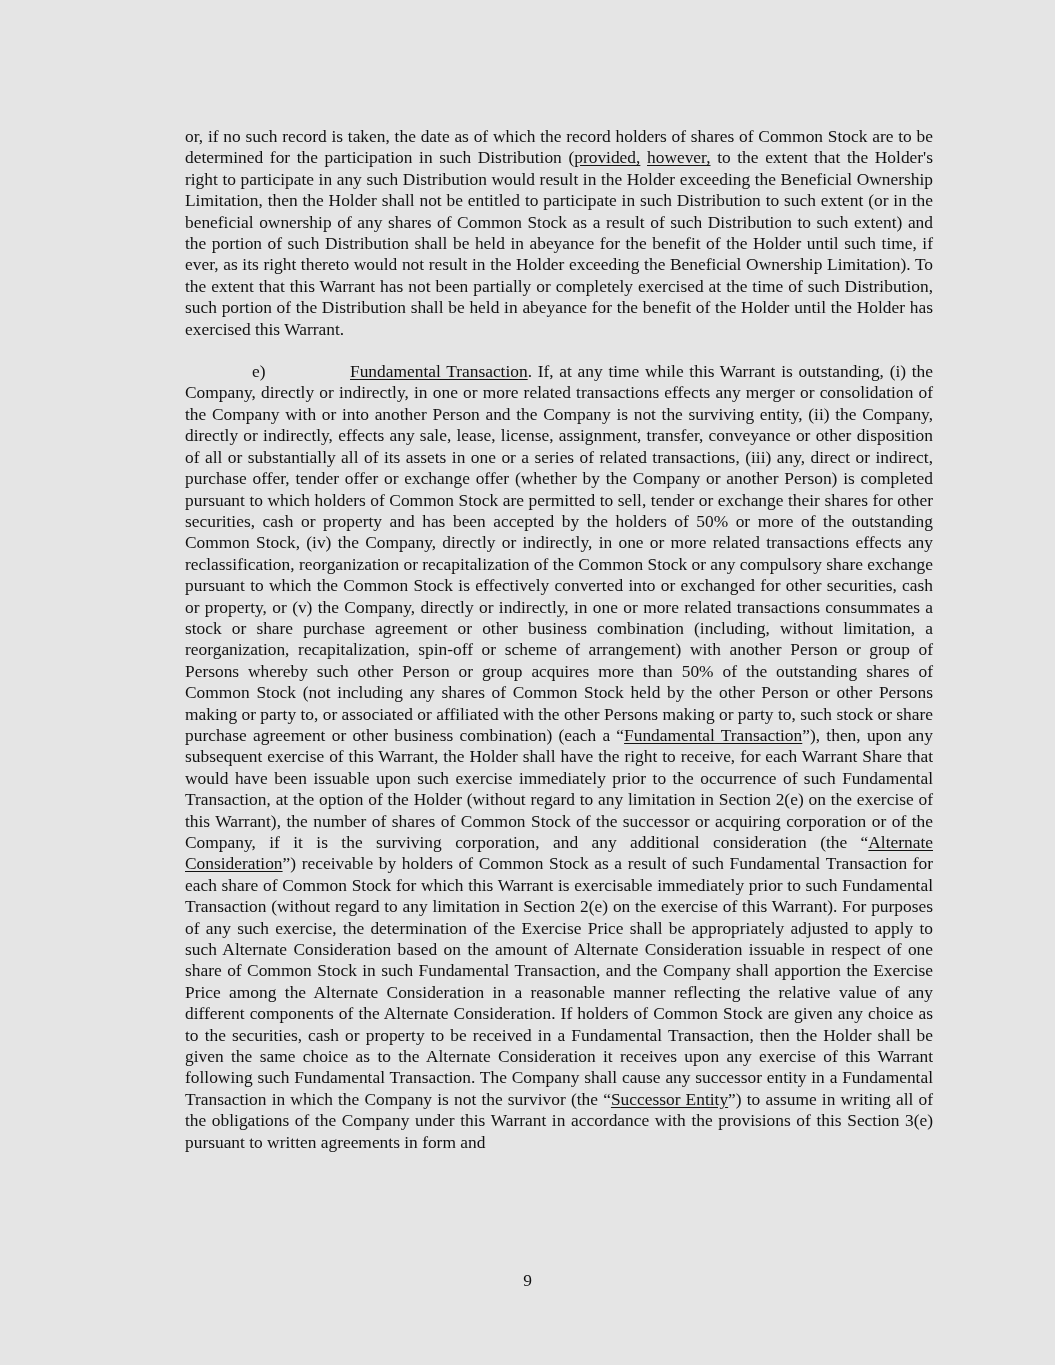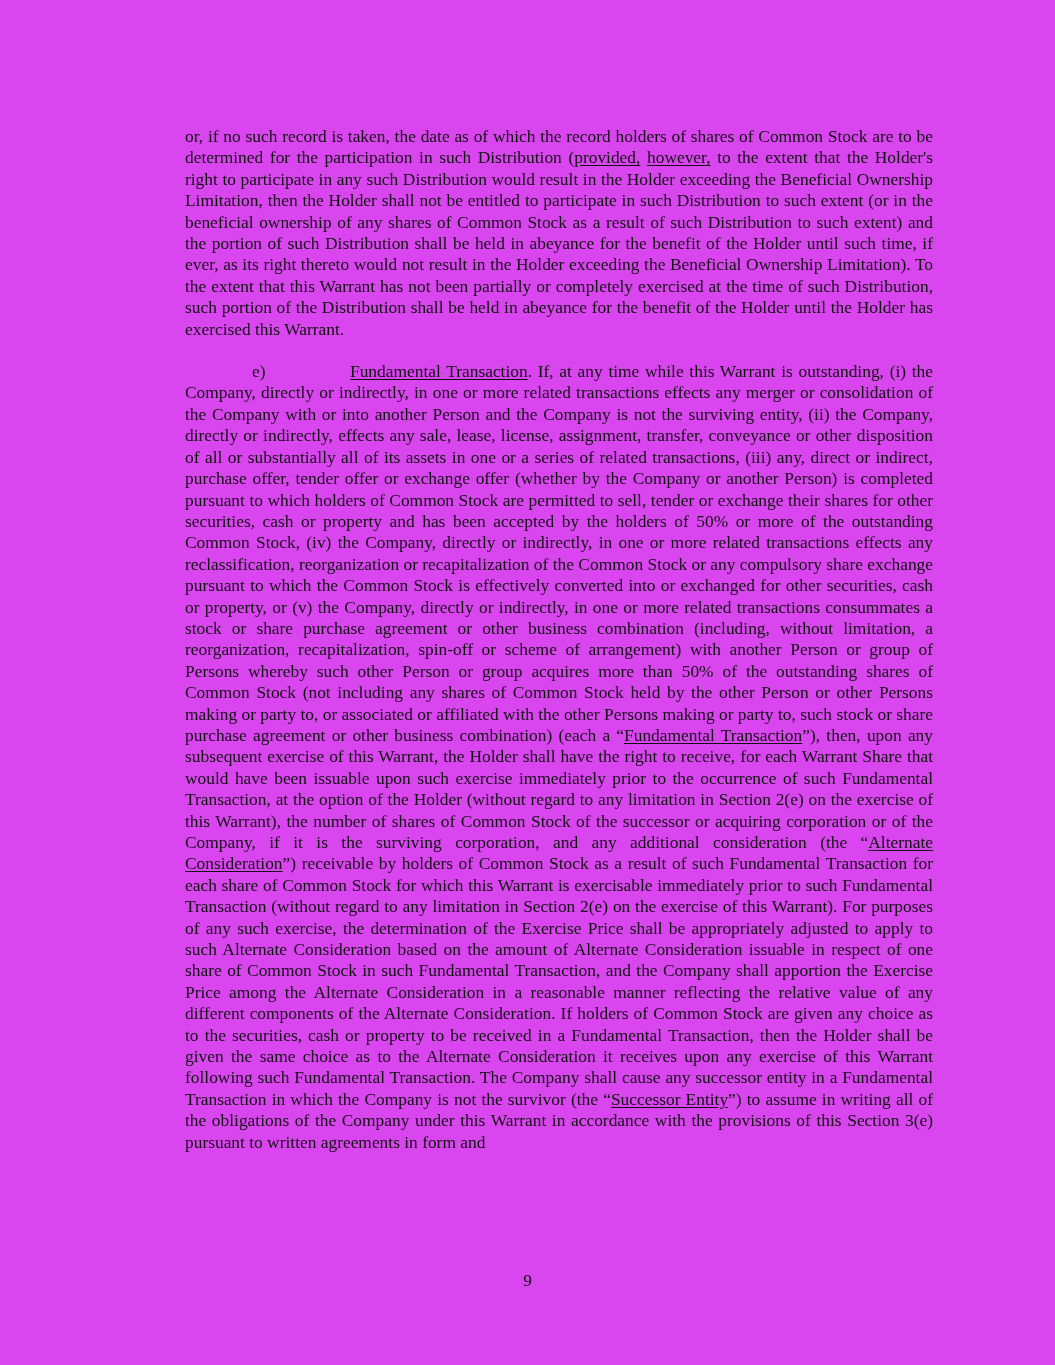--- a/index.html
+++ b/index.html
@@ -4,21 +4,21 @@
 <style>
   html, body {
     margin: 0;
     padding: 0;
     background: #ffffff;
   }
   .page {
     position: relative;
     width: 1055px;
     height: 1365px;
-    background: #d946ef;
+    background: #e5e5e5;
     color: #121212;
     font-family: "Liberation Serif", "DejaVu Serif", serif;
     overflow: hidden;
   }
   .body-text {
     position: absolute;
     left: 185px;
     top: 126px;
     width: 748px;
     font-size: 17.4px;

